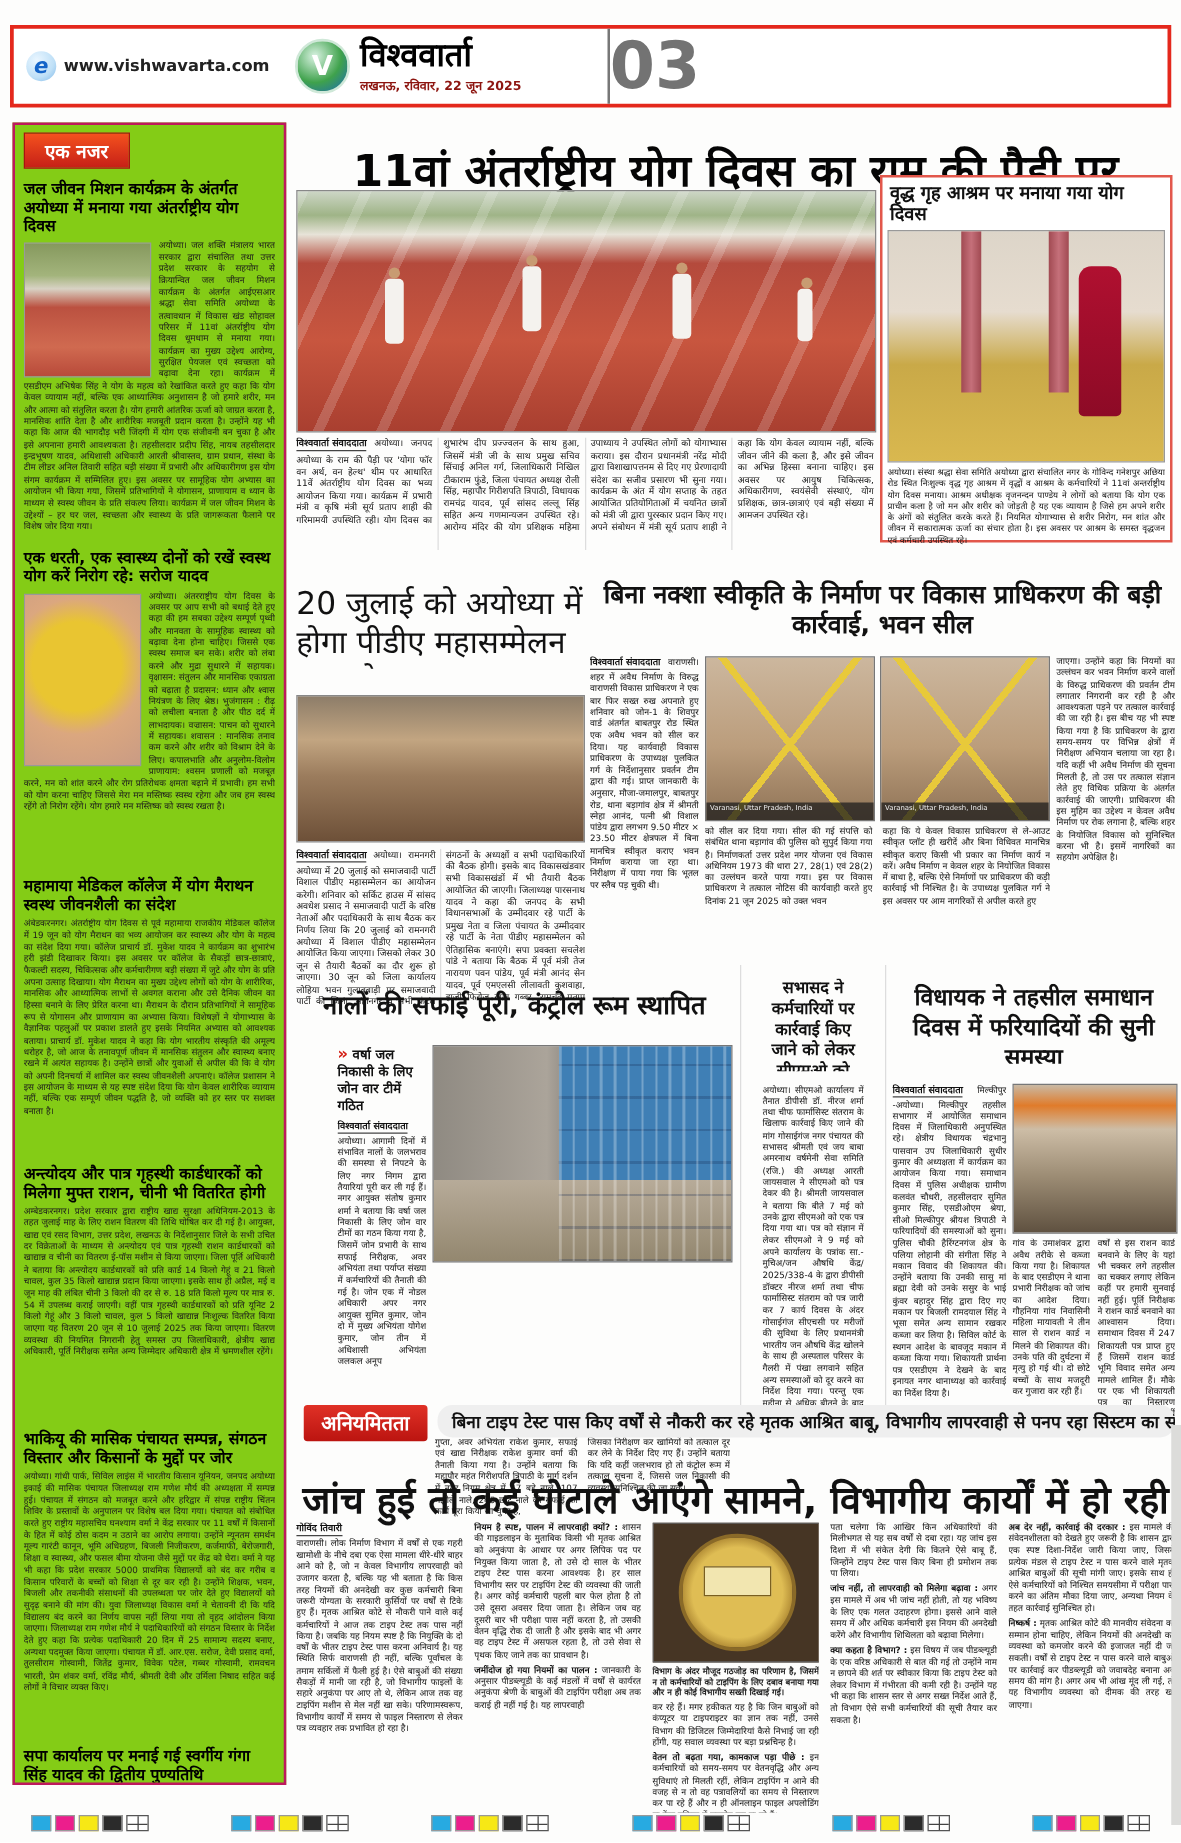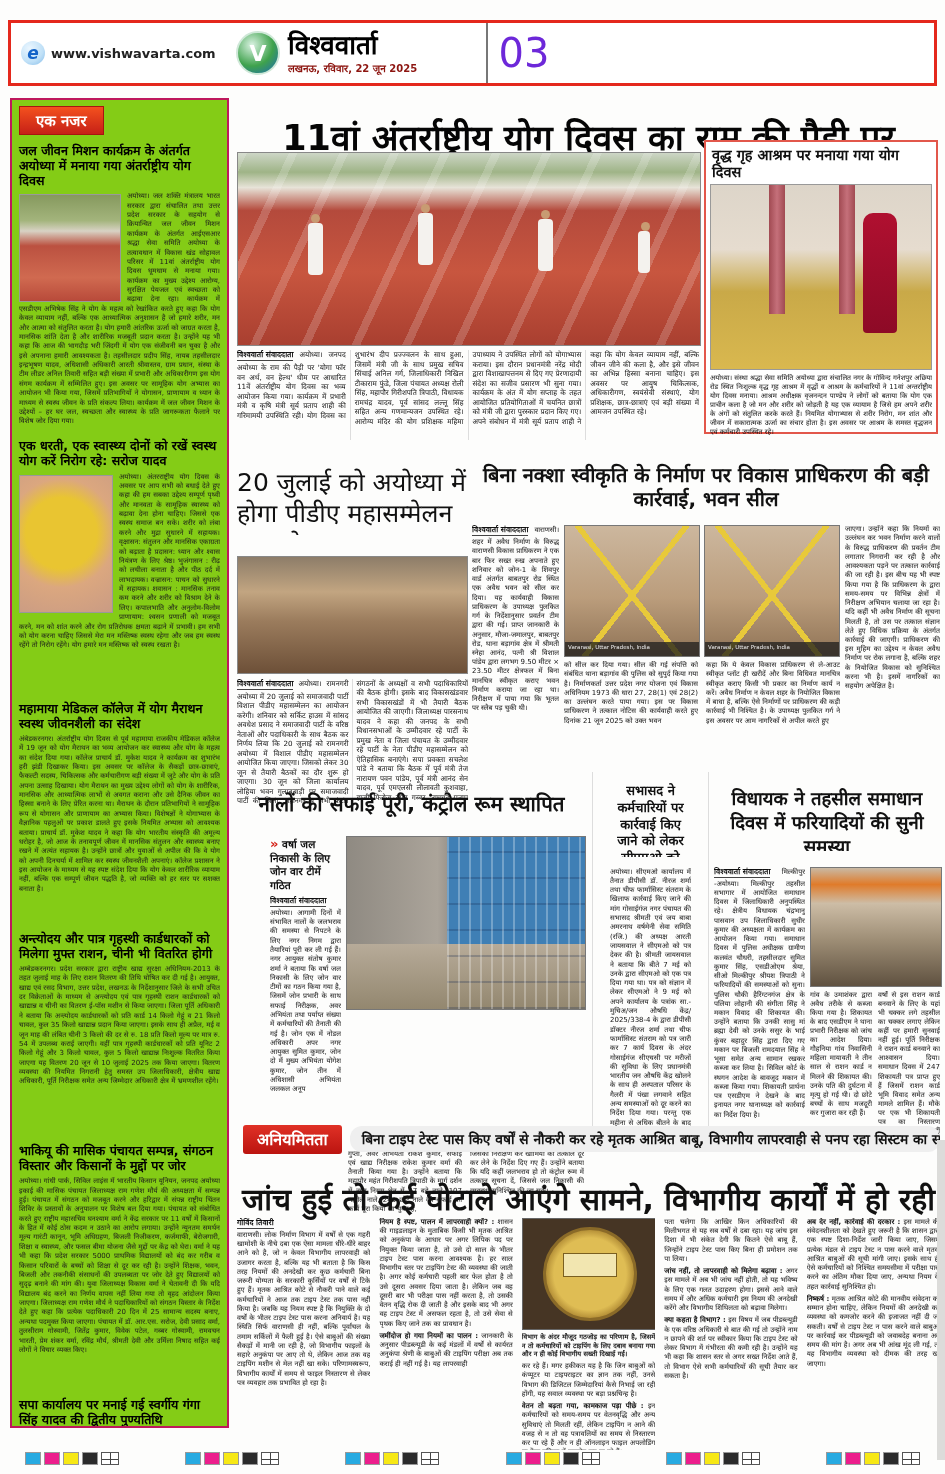--- a/index.html
+++ b/index.html
@@ -14,21 +14,21 @@
   .url{font-weight:bold;font-size:13px;color:#222;}
   .region{flex:1;text-align:center;font-weight:bold;font-size:24px;letter-spacing:.5px;color:#000;}
   .brand{display:flex;align-items:center;gap:8px;width:250px;}
   .globe{width:44px;height:44px;border-radius:50%;
          background:radial-gradient(circle at 35% 30%,#d9f2e2,#3fa24c 55%,#1f6fae 95%);
          display:flex;align-items:center;justify-content:center;color:#fff;font-weight:bold;font-size:22px;
          border:2px solid #cfe8d8;box-sizing:border-box;}
   .brand-txt .paper{font-weight:bold;font-size:26px;line-height:1;color:#000;}
   .brand-txt .dateline{font-size:10px;font-weight:bold;color:#8d1510;margin-top:3px;}
   .pageno{width:72px;height:100%;display:flex;align-items:center;justify-content:center;
-          border-left:2px solid #777;font-size:40px;font-weight:normal;color:#6d28d9;}
+          border-left:2px solid #777;font-size:52px;font-weight:bold;color:#737373;}
   
   .sidebar{position:absolute;left:10px;top:98px;width:219px;height:1330px;border:2px solid #be185d;
            box-sizing:border-box;padding:6px 7px;overflow:hidden;background:#84cc16;}
   .eknazar{display:inline-block;background:linear-gradient(180deg,#f4511e,#c62017);color:#fff;font-weight:bold;
            font-size:15px;padding:3px 16px 4px;border:1px solid #a81410;margin-bottom:8px;}
   .sb-art{margin-bottom:10px;}
   .sb-h{font-weight:bold;font-size:12.6px;line-height:1.2;color:#000;margin:0 0 4px;}
   .sb-b{font-size:7px;line-height:1.34;text-align:justify;color:#1b1b1b;overflow:hidden;}
   .sb-ph1{float:left;width:100px;height:106px;margin:2px 6px 2px 0;border:1px solid #999;
           background:linear-gradient(180deg,#86995e 0%,#a3b47c 24%,#d8d2c4 34%,#bb5140 48%,#d06a50 78%,#b84a3a 100%);}
@@ -101,21 +101,21 @@
   .mla{position:absolute;left:714px;top:772px;width:226px;}
   .mla-h{font-weight:bold;font-size:18.5px;text-align:center;line-height:1.3;height:64px;overflow:hidden;}
   .mla-row{display:flex;gap:5px;margin-top:4px;}
   .mla-c1{width:91px;font-size:7px;line-height:1.32;text-align:justify;height:278px;overflow:hidden;}
   .mla-right{width:130px;}
   .mla-ph{width:130px;height:118px;border:1px solid #777;
         background:linear-gradient(180deg,#c9b9a4 0%,#e07b2a 14%,#cdbda6 30%,#9c8c74 62%,#5f5140 100%);}
   .mla-below{display:flex;gap:6px;margin-top:4px;}
   .mla-below div{width:62px;height:152px;font-size:7px;line-height:1.3;text-align:justify;overflow:hidden;}
   
-  .probe-kickrow{position:absolute;left:243px;top:1124px;width:697px;height:30px;display:flex;align-items:center;gap:8px;}
+  .probe-kickrow{position:absolute;left:243px;top:1124px;width:697px;height:30px;display:flex;align-items:flex-start;gap:8px;}
   .probe-label{background:linear-gradient(180deg,#e03126,#bb1410);color:#fff;font-weight:bold;font-size:16px;
         padding:3px 14px 4px;border-radius:3px;}
   .probe-kick{background:#efefef;border-radius:12px;padding:3px 12px 4px;font-weight:bold;font-size:13.8px;color:#111;
         white-space:nowrap;overflow:hidden;flex:1;}
   .probe-h{position:absolute;left:237px;top:1158px;width:703px;height:54px;font-size:30px;font-weight:bold;
         text-align:center;overflow:hidden;}
   .probe-cols{position:absolute;left:237px;top:1218px;width:703px;height:232px;display:flex;gap:9px;}
   .pcol{flex:1;font-size:7px;line-height:1.32;text-align:justify;overflow:hidden;}
   .pp{margin:0 0 3px;}
   .pl{font-weight:bold;}

